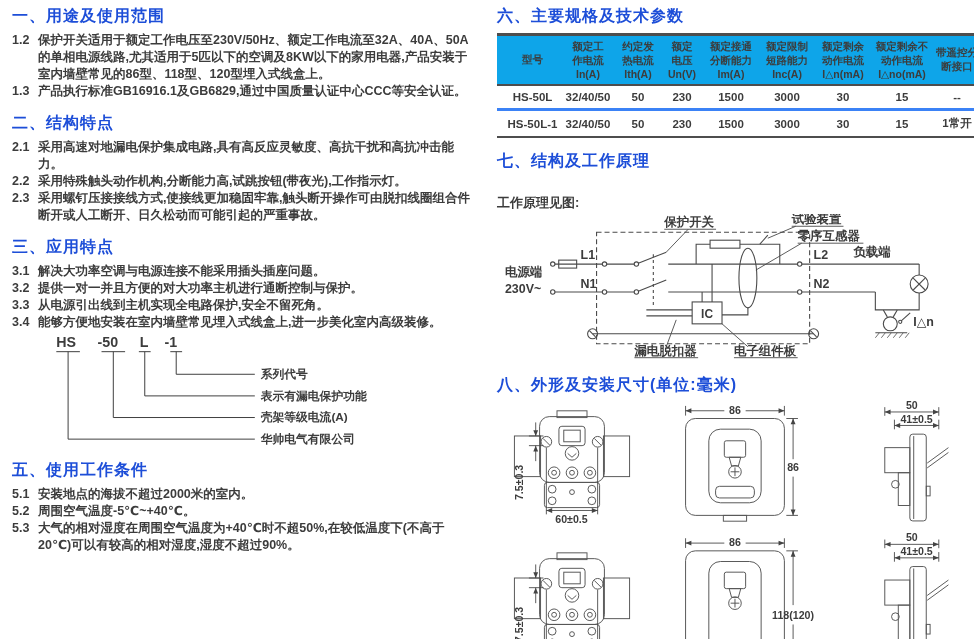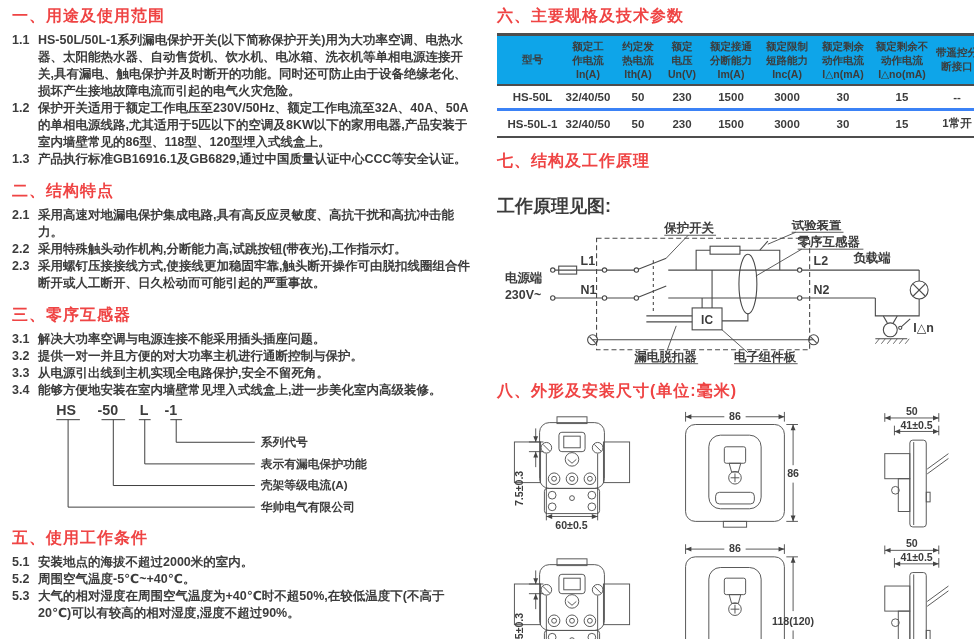--- a/index.html
+++ b/index.html
@@ -1,28 +1,28 @@
 <!DOCTYPE html>
 <html><head>
 <meta charset="utf-8">
 <style>
   html,body{margin:0;padding:0;background:#fff;}
   body{width:974px;height:639px;overflow:hidden;
        font-family:"Liberation Sans","DejaVu Sans",sans-serif;color:#3C3C3C;}
   .page{width:974px;height:639px;display:flex;}
   .col-left{width:487px;box-sizing:border-box;padding:6px 10px 0 12px;}
   .col-right{width:487px;box-sizing:border-box;padding:6px 14px 0 10px;}
-  .sec-title{font-size:16px;font-weight:bold;color:#ef4444;letter-spacing:1px;
+  .sec-title{font-size:16px;font-weight:bold;color:#1d4ed8;letter-spacing:1px;
              margin:13px 0 5px 0;}
   .sec-title.first{margin-top:0;}
   .item{display:flex;font-size:12.5px;font-weight:bold;line-height:17px;}
   .item .num{flex:0 0 26px;}
   .item .txt{flex:1;}
   .para{font-size:12.5px;font-weight:bold;line-height:17px;text-indent:2em;margin:2px 0 0 0;}
-  .fig-note{font-size:18px;font-weight:bold;margin:22px 0 2px 0;}
+  .fig-note{font-size:13px;font-weight:bold;margin:22px 0 2px 0;}
   
   table.spec{width:100%;border-collapse:collapse;table-layout:fixed;margin-top:6px;
              border-top:3px solid #4D4D4D;border-bottom:2px solid #4D4D4D;}
   table.spec th{background:#0ea5e9;font-size:10.5px;font-weight:bold;white-space:pre-line;
                 padding:4px 0;border-bottom:2px solid #4D4D4D;vertical-align:middle;text-align:center;}
   table.spec td{font-size:11.5px;font-weight:bold;text-align:center;padding:5px 0;
                 border-bottom:3px solid #3b82f6;}
   table.spec tr:last-child td{border-bottom:none;}
   table.spec td.model,table.spec th.model{text-align:center;padding-left:7px;}
   .dwg-row{display:flex;justify-content:space-between;align-items:flex-start;margin-top:4px;}
@@ -34,24 +34,20 @@
 </style>
 </head>
 <body>
 
 <div class="page">
 
   <div class="col-left">
 
     <div class="sec-title first">一、用途及使用范围</div>
     <div class="item">
-      <span class="num">1.1</span>
-      <span class="txt">HS-50L/50L-1系列漏电保护开关(以下简称保护开关)用为大功率空调、电热水器、太阳能热水器、自动售货机、饮水机、电冰箱、洗衣机等单相电源连接开关,具有漏电、触电保护并及时断开的功能。同时还可防止由于设备绝缘老化、损坏产生接地故障电流而引起的电气火灾危险。</span>
-      </div>
-    <div class="item">
       <span class="num">1.2</span>
       <span class="txt">保护开关适用于额定工作电压至230V/50Hz、额定工作电流至32A、40A、50A的单相电源线路,尤其适用于5匹以下的空调及8KW以下的家用电器,产品安装于室内墙壁常见的86型、118型、120型埋入式线盒上。</span>
       </div>
     <div class="item">
       <span class="num">1.3</span>
       <span class="txt">产品执行标准GB16916.1及GB6829,通过中国质量认证中心CCC等安全认证。</span>
       </div>
 
     <div class="sec-title">二、结构特点</div>
     <div class="item">
@@ -60,21 +56,21 @@
       </div>
     <div class="item">
       <span class="num">2.2</span>
       <span class="txt">采用特殊触头动作机构,分断能力高,试跳按钮(带夜光),工作指示灯。</span>
       </div>
     <div class="item">
       <span class="num">2.3</span>
       <span class="txt">采用螺钉压接接线方式,使接线更加稳固牢靠,触头断开操作可由脱扣线圈组合件断开或人工断开、日久松动而可能引起的严重事故。</span>
       </div>
 
-    <div class="sec-title">三、零序互感器</div>
+    <div class="sec-title">三、应用特点</div>
     <div class="item">
       <span class="num">3.1</span>
       <span class="txt">解决大功率空调与电源连接不能采用插头插座问题。</span>
       </div>
     <div class="item">
       <span class="num">3.2</span>
       <span class="txt">提供一对一并且方便的对大功率主机进行通断控制与保护。</span>
       </div>
     <div class="item">
       <span class="num">3.3</span>

